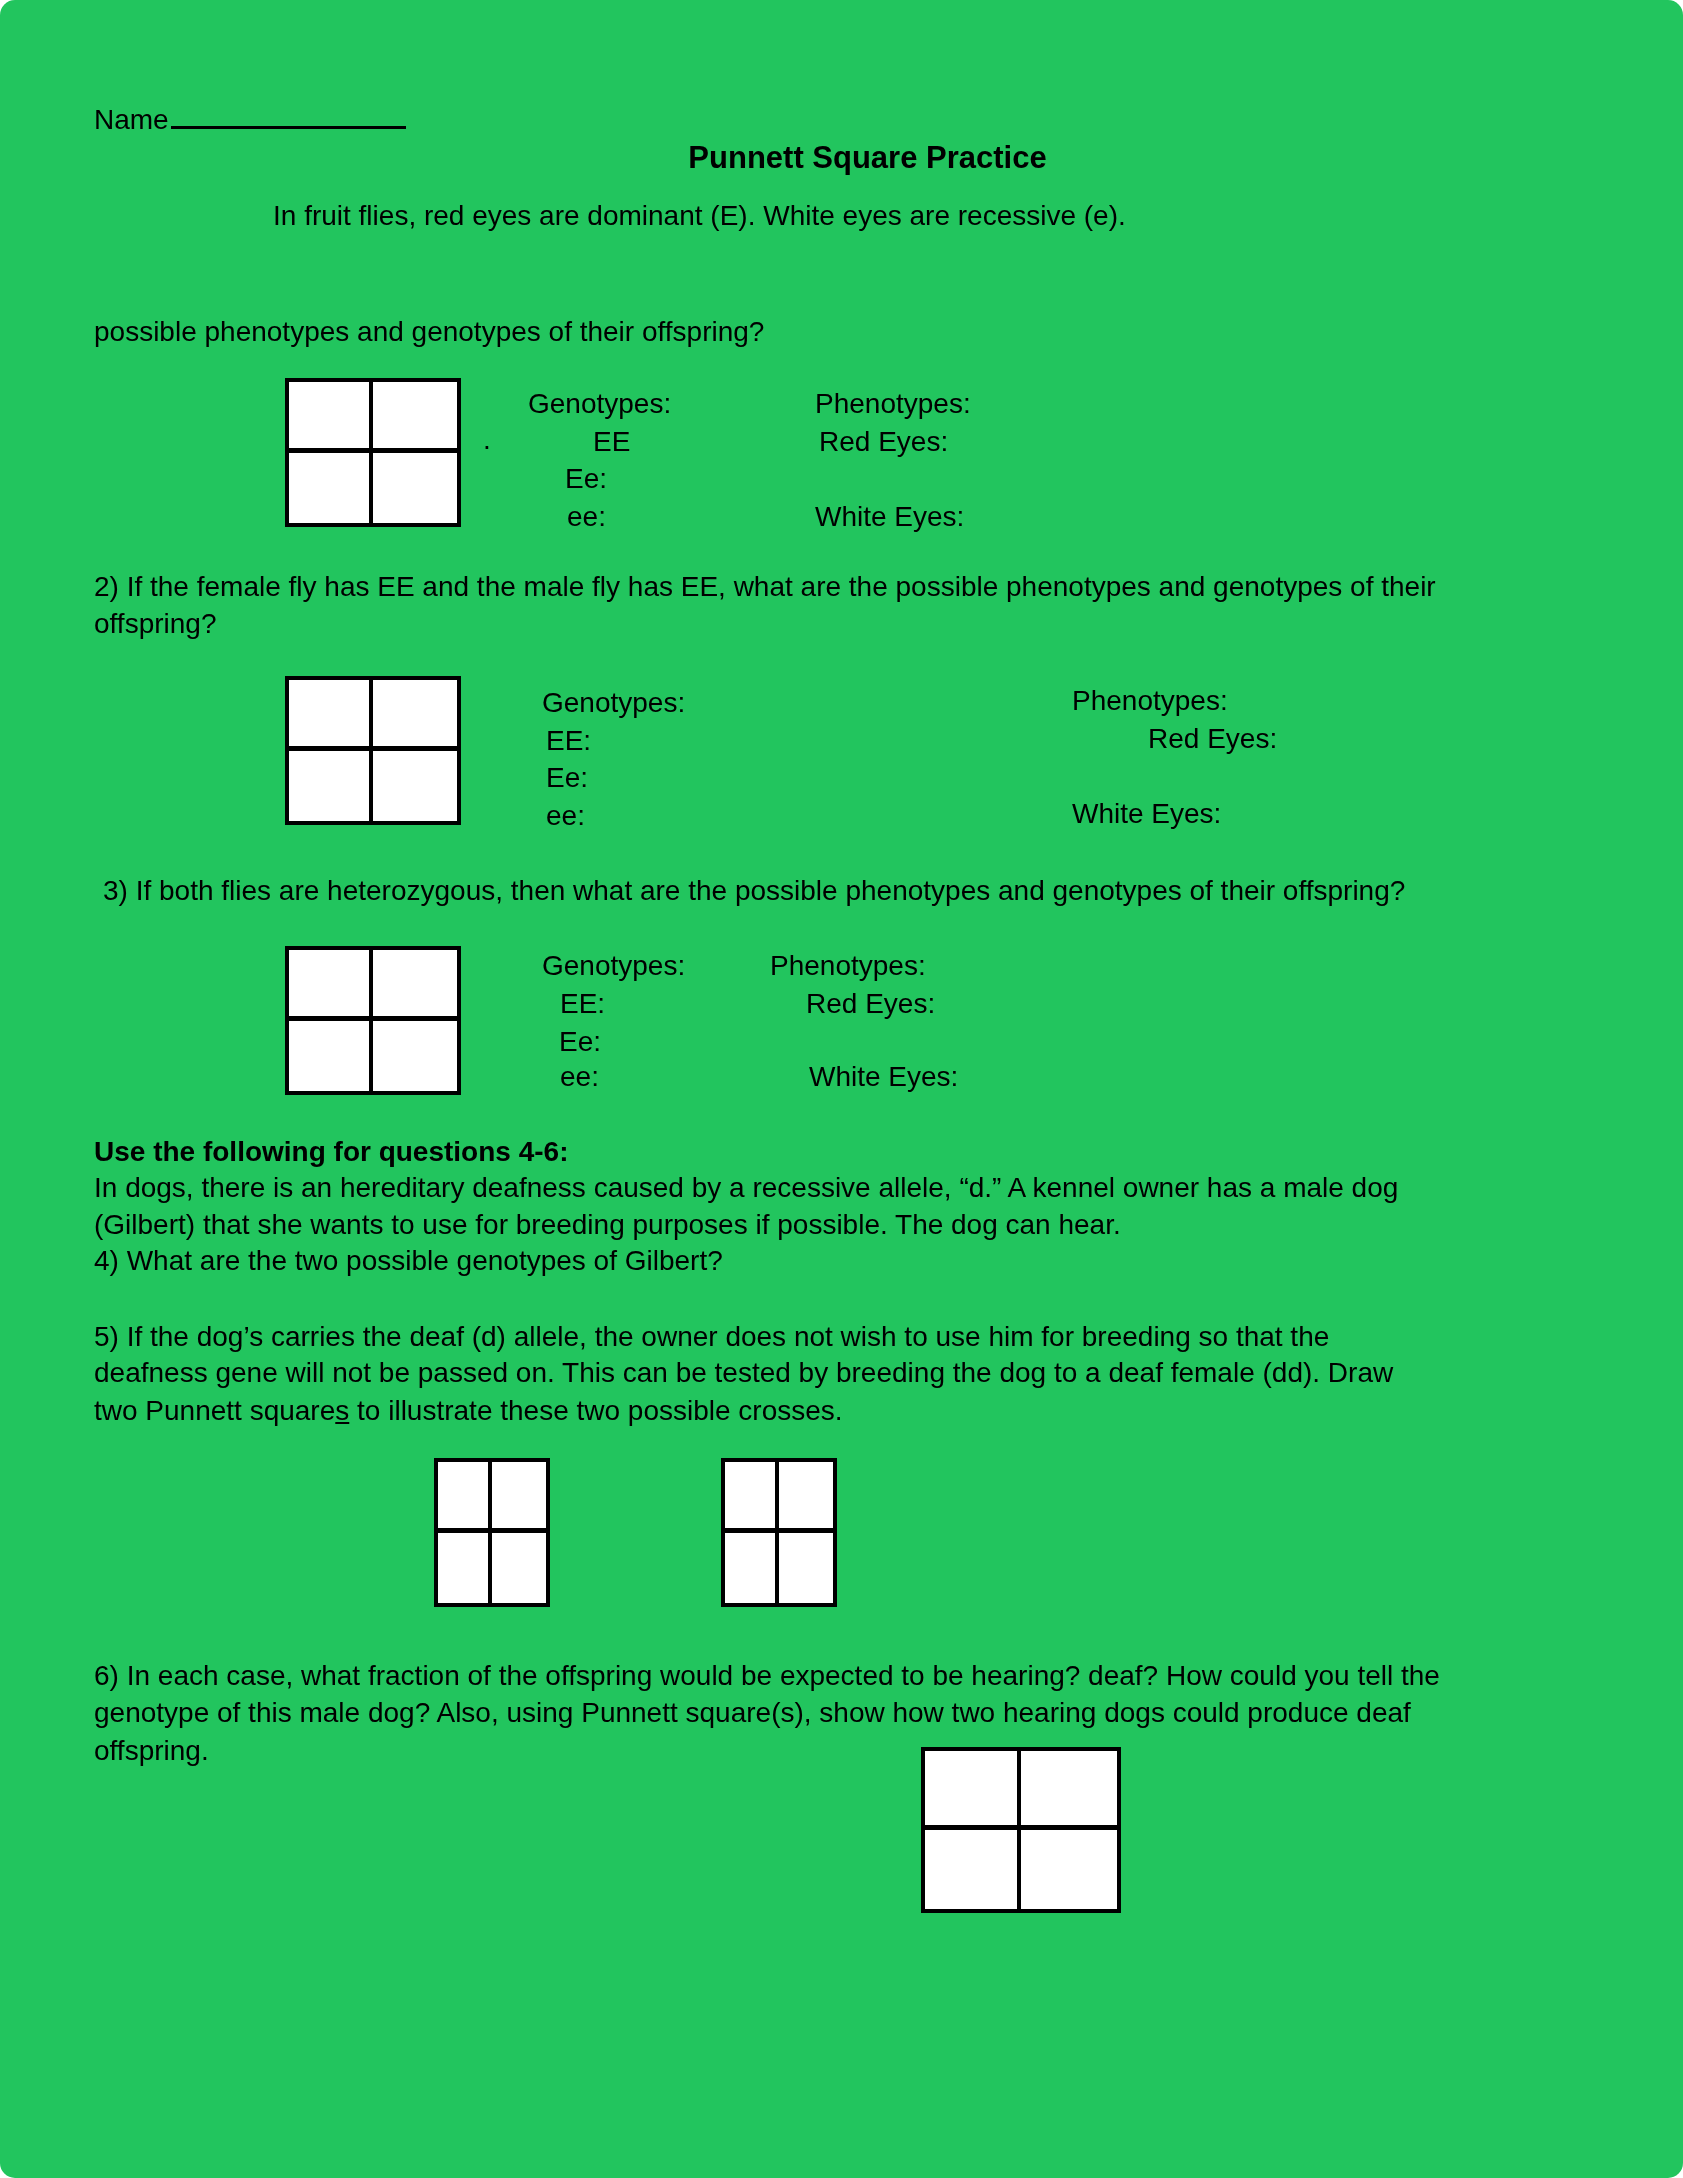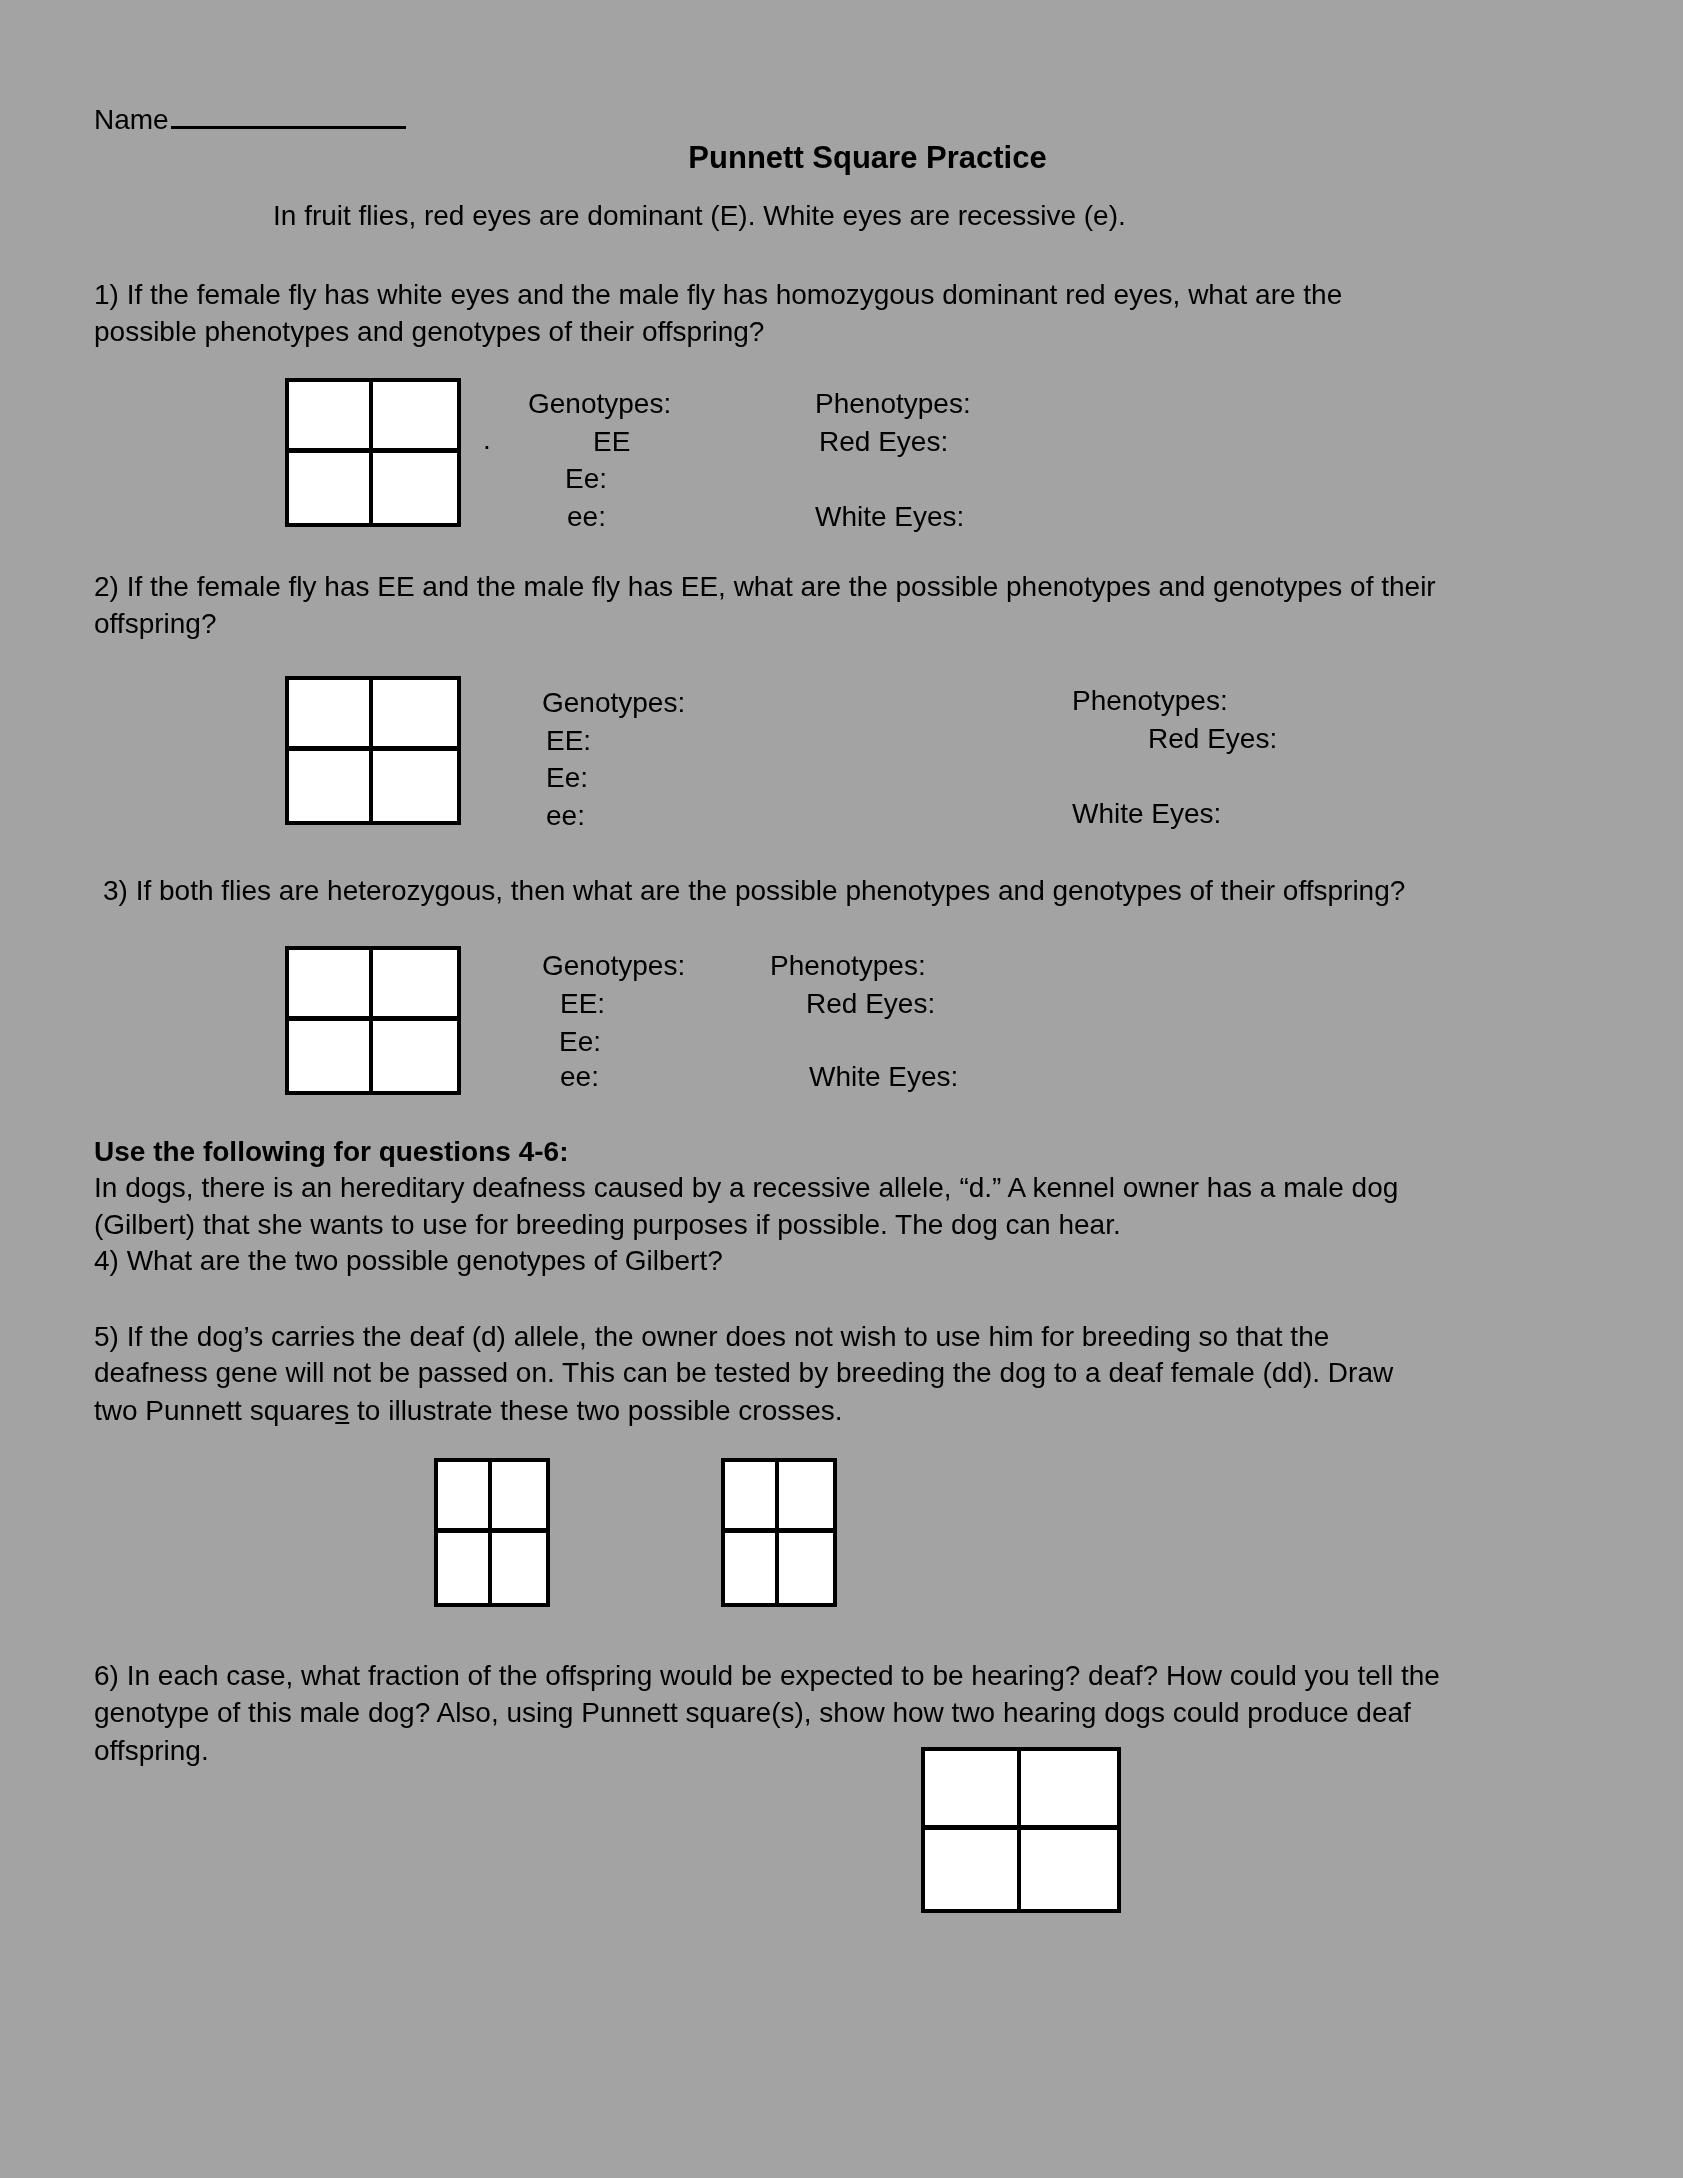--- a/index.html
+++ b/index.html
@@ -1,17 +1,17 @@
 <!DOCTYPE html>
 <html><head>
 <meta charset="utf-8">
 <style>
   html,body{margin:0;padding:0;background:#fff;}
-  .page{position:relative;width:1683px;height:2178px;background:#a3a3a3;
-        font-family:"Liberation Sans",sans-serif;color:#000;overflow:hidden;}
+  .page{position:relative;width:1683px;height:2178px;background:#22c55e;
+        font-family:"Liberation Sans",sans-serif;color:#000;overflow:hidden;border-radius:15px;}
   .abs{position:absolute;white-space:nowrap;font-size:28px;line-height:36px;color:#000;}
   .bold{font-weight:bold;}
   .title{font-size:31px;font-weight:bold;width:1683px;left:0;text-align:center;}
   .name-underline{display:inline-block;width:235px;height:1px;border-bottom:3px solid #000;vertical-align:baseline;margin-left:2px;}
   .ul{text-decoration:underline;}
   .punnett{position:absolute;border:4px solid #000;background:#fff;display:grid;
            grid-template-columns:1fr 1fr;grid-template-rows:1fr 1fr;box-sizing:border-box;}
   .punnett .c{box-sizing:border-box;}
   .punnett .c.r{border-right:4px solid #000;}
   .punnett .c.b{border-bottom:5px solid #000;}
@@ -20,21 +20,20 @@
 <body>
 
 <div class="page">
 
   <div class="abs" style="left:94px;top:102px;">
     <span>Name</span><span class="name-underline"></span>
   </div>
   <div class="abs title" style="top:140px;margin-left:26px;">Punnett Square Practice</div>
   <div class="abs" style="left:273px;top:198px;">In fruit flies, red eyes are dominant (E). White eyes are recessive (e).</div>
 
-  <div class="abs" style="left:94px;top:277px;">1) If the female fly has white eyes and the male fly has homozygous dominant red eyes, what are the</div>
   <div class="abs" style="left:94px;top:314px;">possible phenotypes and genotypes of their offspring?</div>
 
   <div class="punnett" style="left:285px;top:378px;width:176px;height:149px;">
     <div class="c r b"></div>
     <div class="c b"></div>
     <div class="c r"></div>
     <div class="c"></div>
   </div>
   <div class="abs" style="left:483px;top:422px;">.</div>
 

